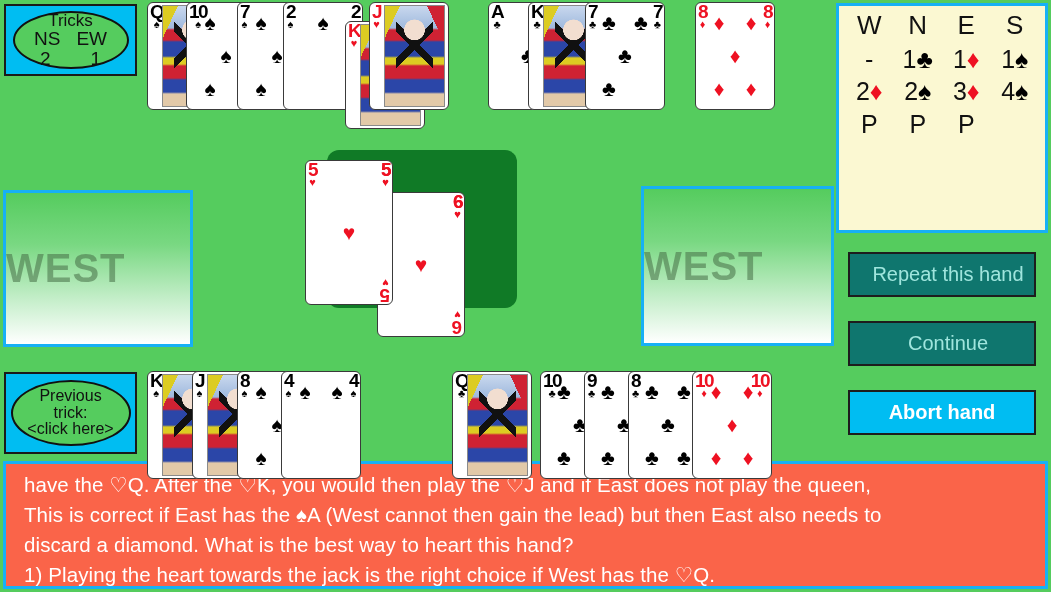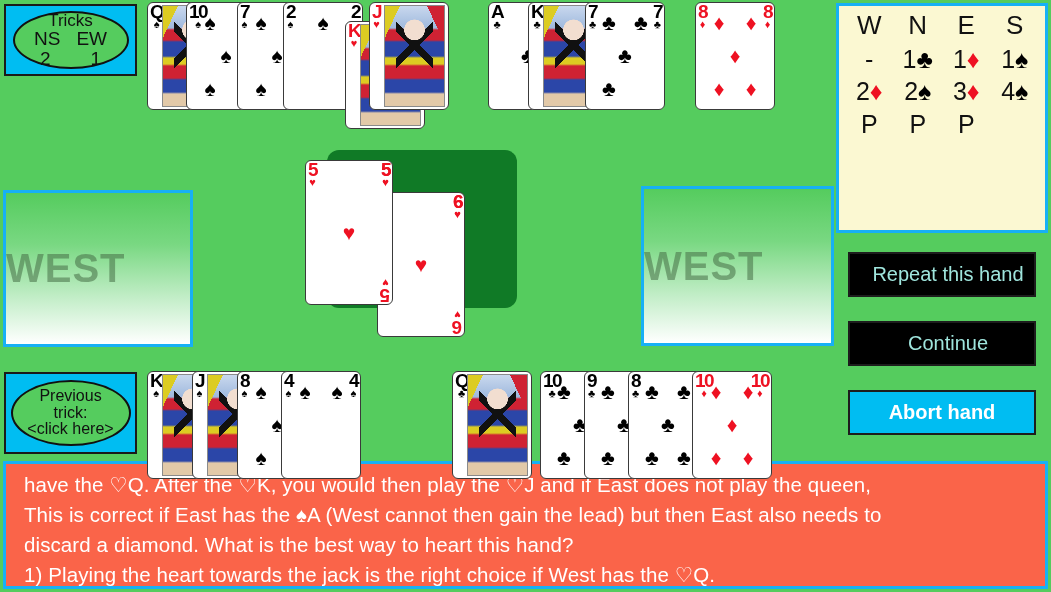--- a/index.html
+++ b/index.html
@@ -156,21 +156,21 @@
   .btn {
     position: absolute; left: 848px;
     width: 188px; height: 45px;
     border: 2px solid #1d1d1d;
     display: flex; align-items: center; justify-content: center;
     font-size: 20px;
     cursor: pointer;
     user-select: none;
   }
   .btn-disabled {
-    background: #000000;
+    background: #0f766e;
     color: #9fe5dd;
     padding-left: 12px;
   }
   .btn-primary {
     background: #00bdf2;
     color: #ffffff;
     font-weight: bold;
   }
   .btn-repeat   { top: 252px; }
   .btn-continue { top: 321px; }

